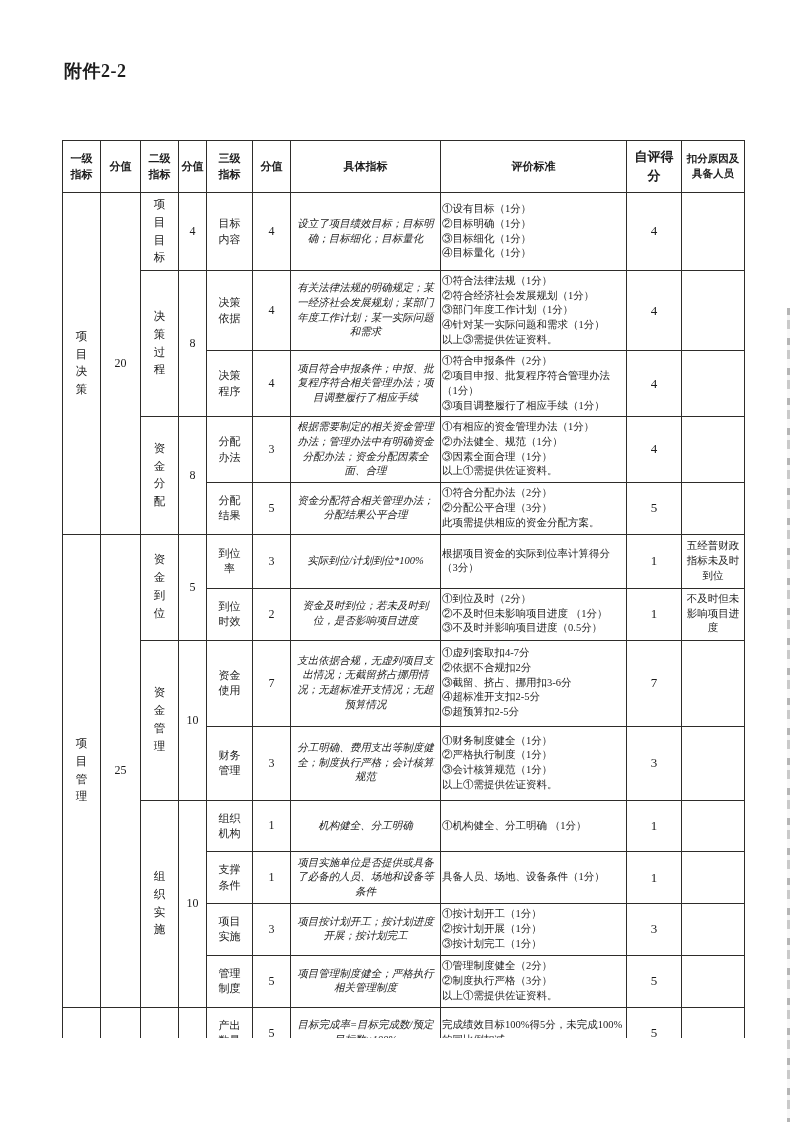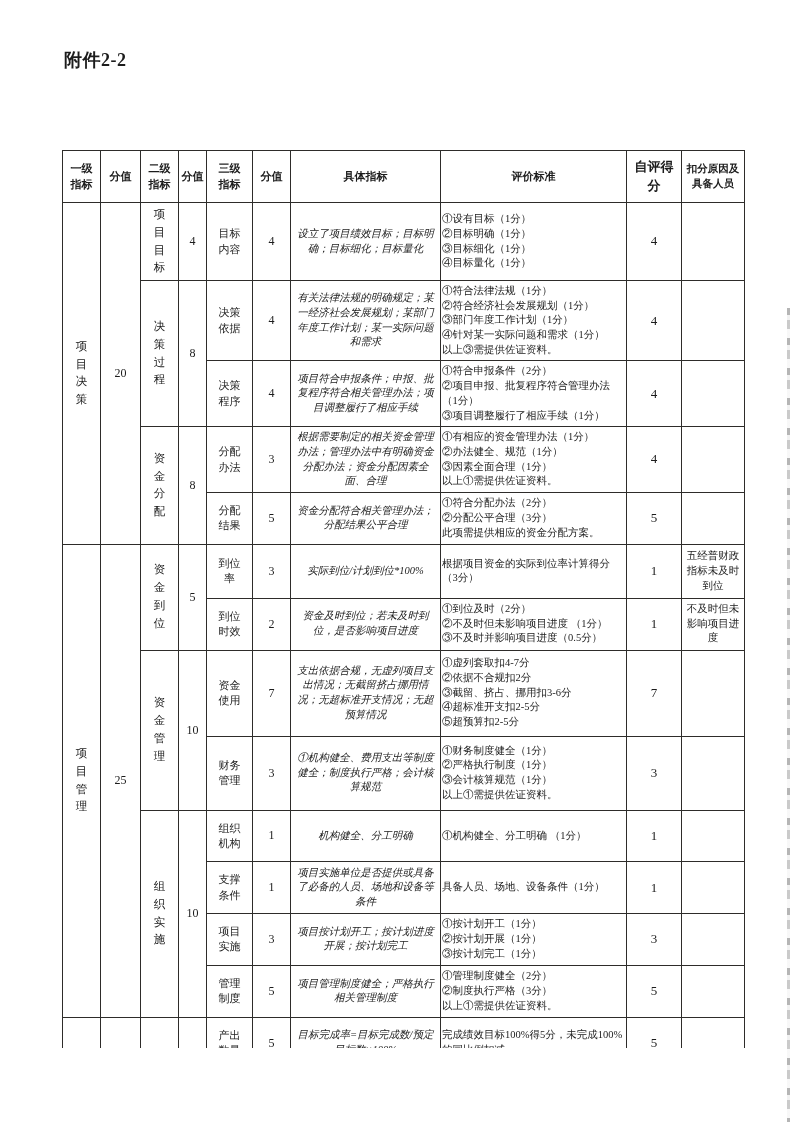--- a/index.html
+++ b/index.html
@@ -1,23 +1,23 @@
 <!DOCTYPE html>
 <html><head>
 <meta charset="utf-8">
 <style>
   html,body{margin:0;padding:0;}
   body{background:#e8e8e8;}
   .page{
     position:relative;width:795px;height:1122px;background:#ffffff;overflow:hidden;
     font-family:"Liberation Serif","DejaVu Serif",serif;color:#1c1c1c;margin:0 auto;
   }
-  .attachment{position:absolute;left:64px;top:48px;font-size:18px;font-weight:600;letter-spacing:.5px;}
+  .attachment{position:absolute;left:64px;top:59px;font-size:18px;font-weight:600;letter-spacing:.5px;}
   .main-title{position:absolute;left:0;right:50px;top:104px;text-align:center;font-size:23px;font-weight:700;letter-spacing:2px;}
-  .table-clip{position:absolute;left:62px;top:150px;width:686px;height:898px;overflow:hidden;}
+  .table-clip{position:absolute;left:62px;top:140px;width:686px;height:898px;overflow:hidden;}
   table.grid{border-collapse:collapse;table-layout:fixed;width:682px;}
   .grid th,.grid td{
     border:1px solid #2e2c2a;vertical-align:middle;
     font-size:10.5px;line-height:1.4;padding:2px 4px;
     overflow:hidden;word-break:break-all;
   }
   .grid th{font-weight:600;text-align:center;white-space:pre-line;font-size:11px;padding:2px 1px;}
   th.h-selfscore{font-size:13px;font-weight:700;}
   th.h-remark{font-size:10.5px;}
   .pre{white-space:pre-line;}
@@ -209,21 +209,21 @@
 ③截留、挤占、挪用扣3-6分
 ④超标准开支扣2-5分
 ⑤超预算扣2-5分</td>
         <td class="score">7</td>
         <td class="remark"></td>
       </tr>
       <tr style="height:74px">
         <td class="l3 pre">财务
 管理</td>
         <td class="num">3</td>
-        <td class="spec">①机构健全、费用支出等制度健全；制度执行严格；会计核算规范</td>
+        <td class="spec">分工明确、费用支出等制度健全；制度执行严格；会计核算规范</td>
         <td class="crit pre">①财务制度健全（1分）
 ②严格执行制度（1分）
 ③会计核算规范（1分）
 以上①需提供佐证资料。</td>
         <td class="score">3</td>
         <td class="remark"></td>
       </tr>
 
       <tr style="height:30px">
         <td class="lvl" rowspan="4"><span class="vlab">组

